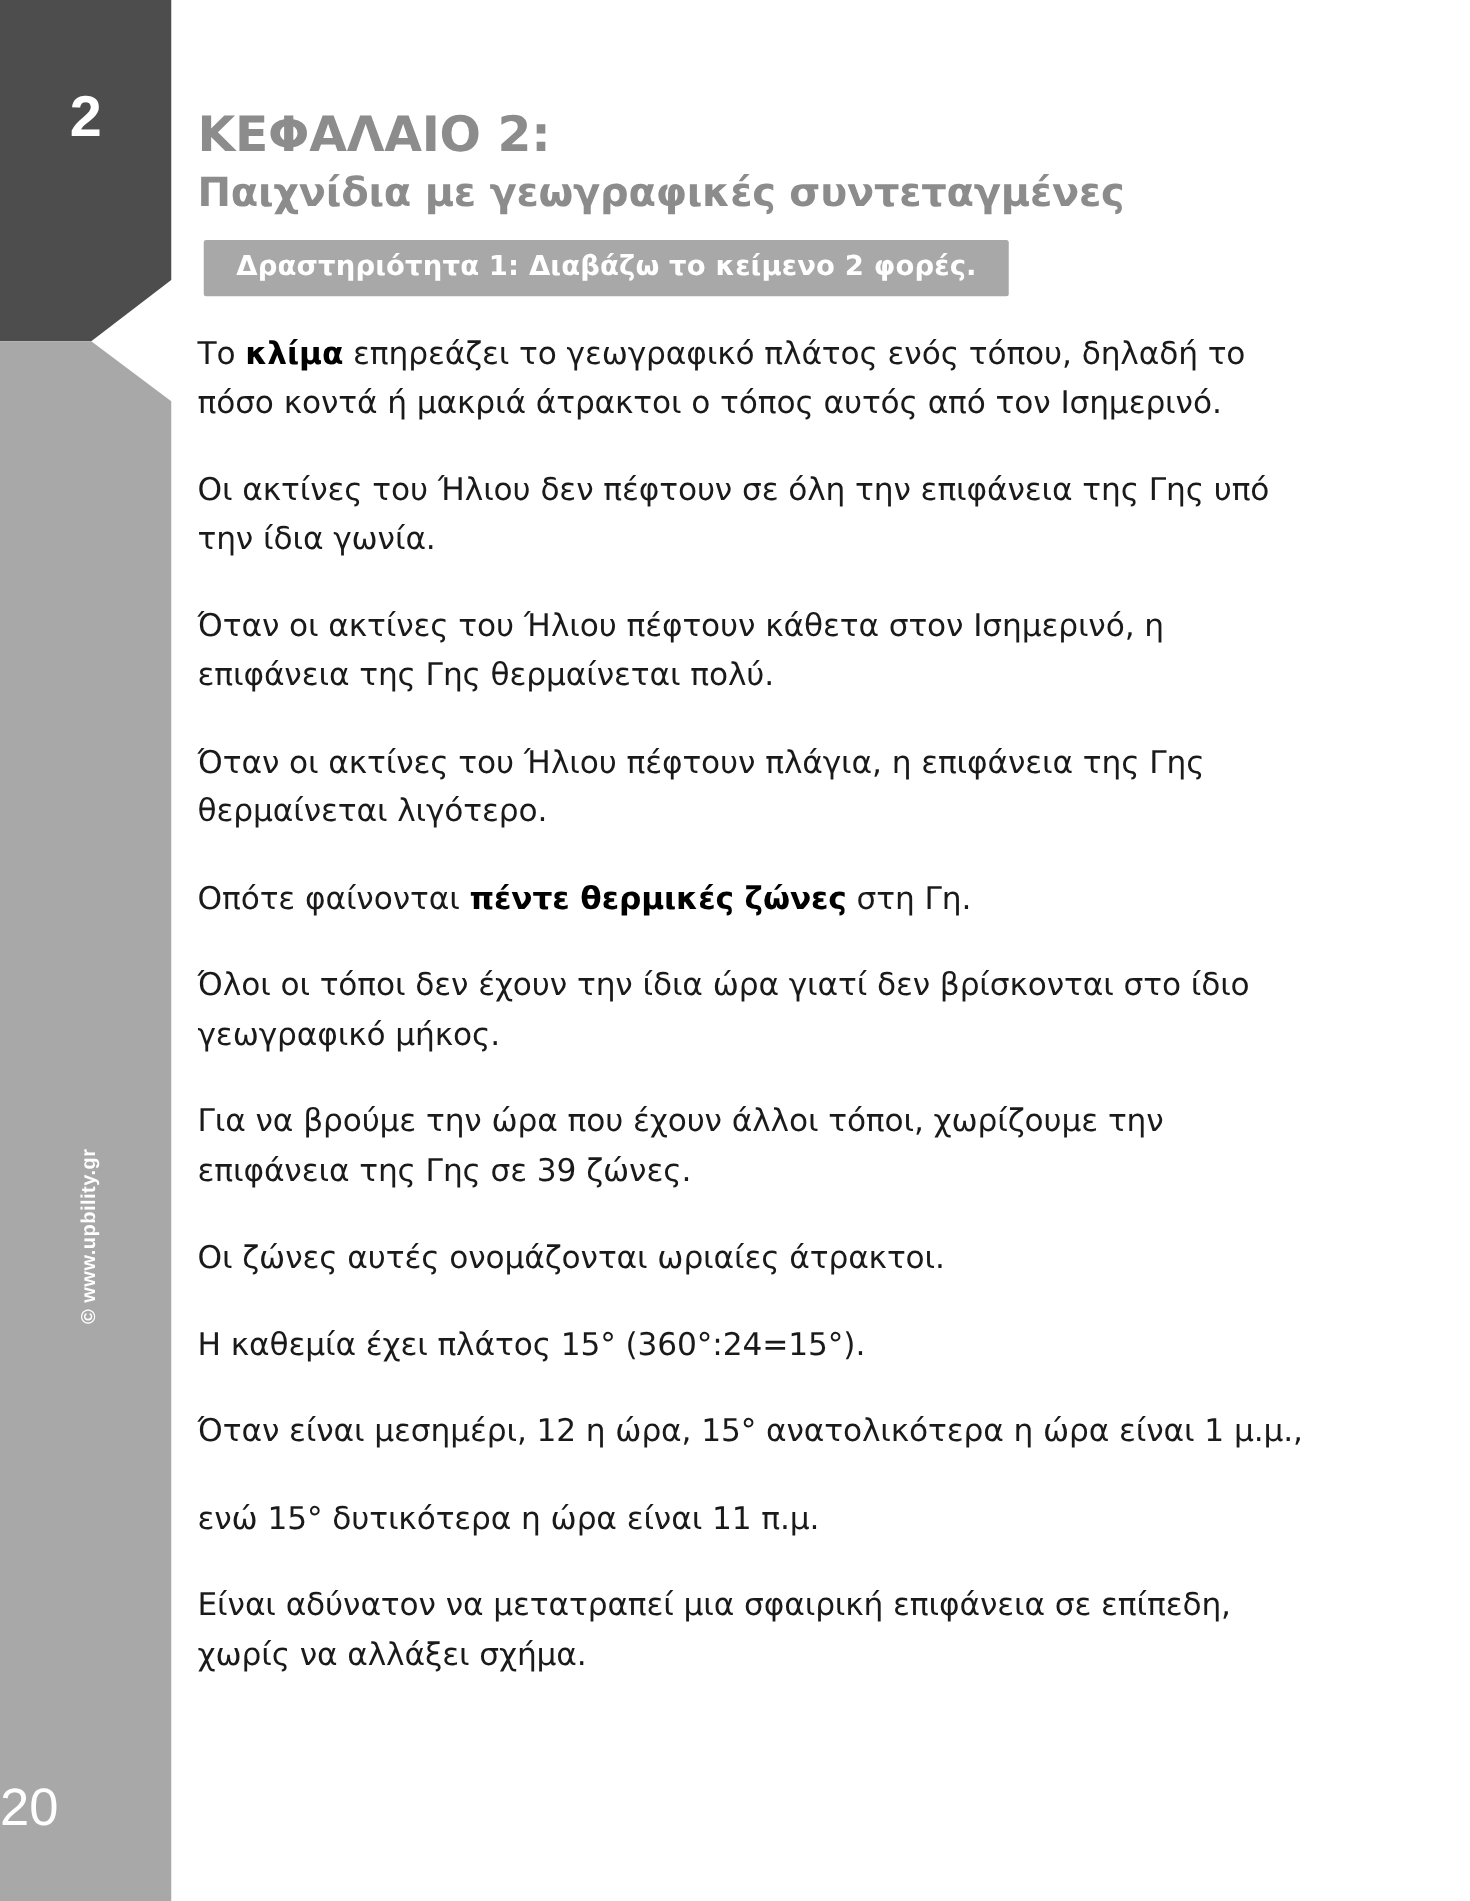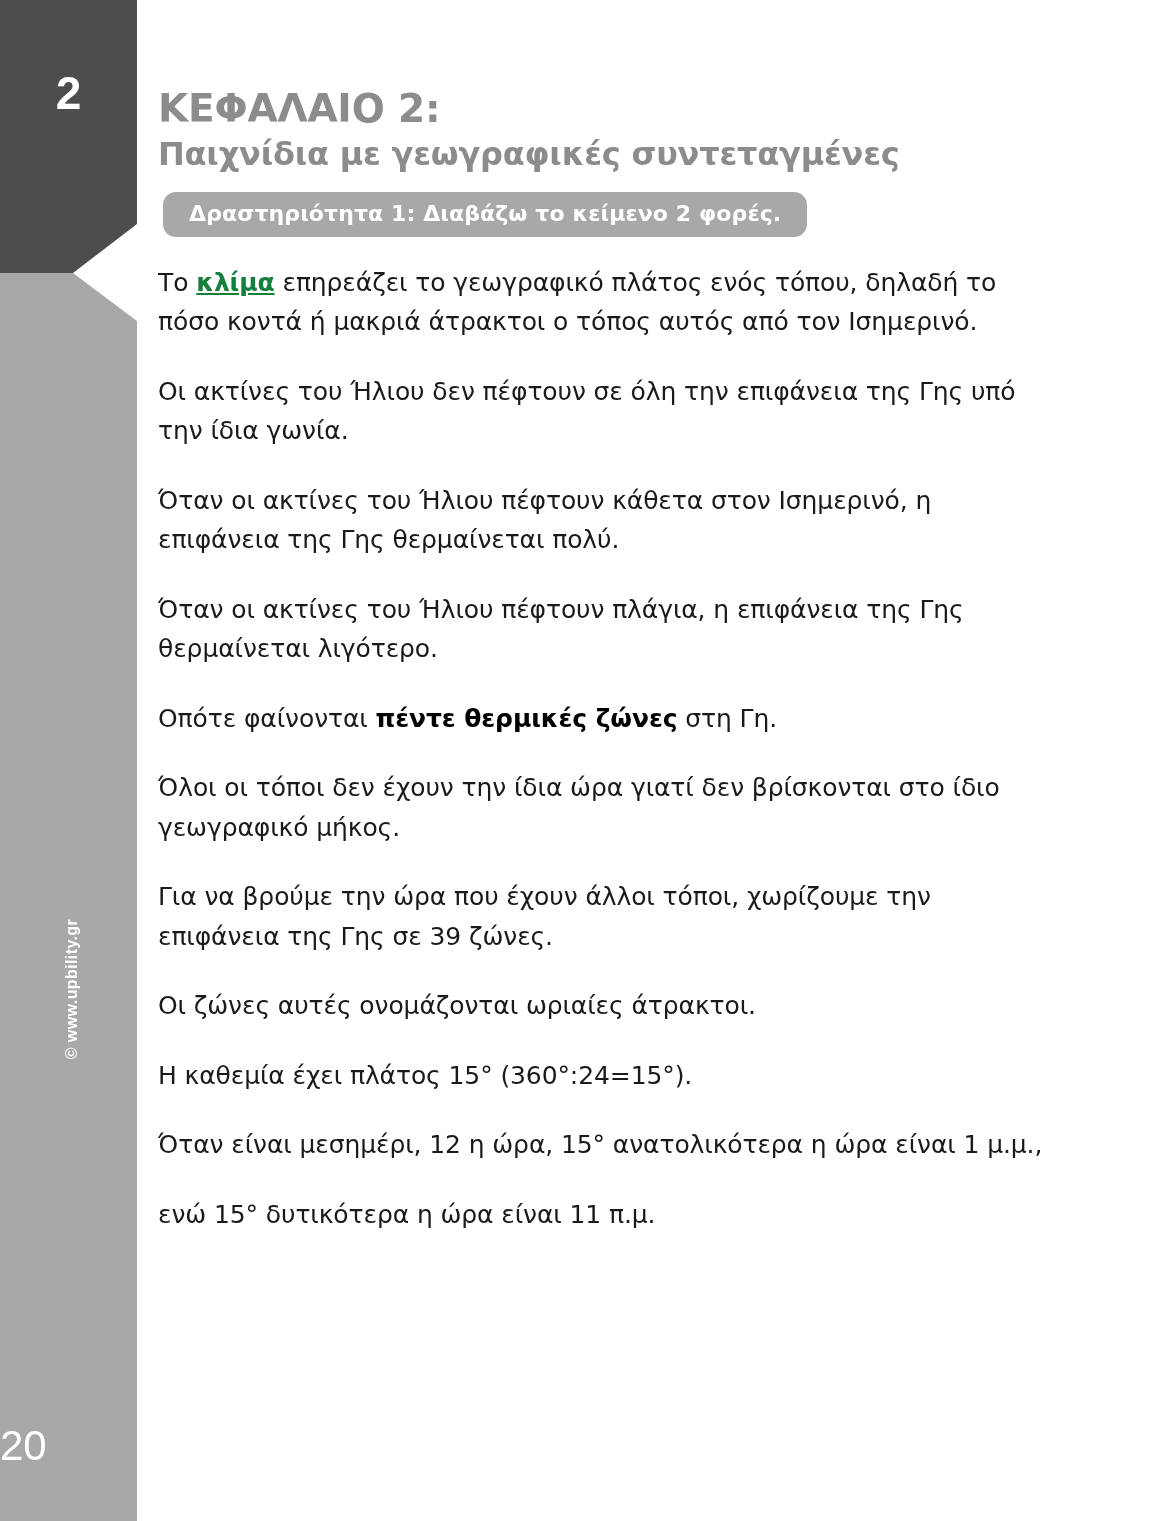--- a/index.html
+++ b/index.html
@@ -96,21 +96,21 @@
   #chapter-heading .line2 {
     font-size: 32px;
   }
 
   #activity-badge {
     display: inline-block;
     margin-top: 17px;
     margin-left: 5px;
     padding: 9px 26px 11px 26px;
     background: #a8a8a8;
-    border-radius: 13px;
+    border-radius: 2px;
     color: #ffffff;
     font-size: 22px;
     font-weight: bold;
     letter-spacing: 0.1px;
     white-space: nowrap;
     font-family: "DejaVu Sans", sans-serif;
   }
 
   #body-copy {
     margin-top: 26px;
@@ -120,23 +120,22 @@
     margin: 0 0 30px 0;
     color: #1a1a1a;
     font-size: 25px;
     line-height: 1.58;
     font-family: "DejaVu Sans", sans-serif;
     letter-spacing: -0.1px;
   }
   .para:last-child { margin-bottom: 0; }
 
   .link-term {
-    color: #15803d;
+    color: #000000;
     font-weight: bold;
-    text-decoration: underline;
   }
   .bold-term {
     font-weight: bold;
     color: #000000;
   }
 </style>
 </head>
 <body>
 
 <svg id="sidebar-graphic" viewBox="0 0 140 1521" preserveAspectRatio="none">
@@ -164,15 +163,16 @@
       <p class="para"><span>Οι ακτίνες του Ήλιου δεν πέφτουν σε όλη την επιφάνεια της Γης υπό την ίδια γωνία.</span></p>
       <p class="para"><span>Όταν οι ακτίνες του Ήλιου πέφτουν κάθετα στον Ισημερινό, η επιφάνεια της Γης θερμαίνεται πολύ.</span></p>
       <p class="para"><span>Όταν οι ακτίνες του Ήλιου πέφτουν πλάγια, η επιφάνεια της Γης θερμαίνεται λιγότερο.</span></p>
       <p class="para"><span>Οπότε φαίνονται </span><span class="bold-term">πέντε θερμικές ζώνες</span><span> στη Γη.</span></p>
       <p class="para"><span>Όλοι οι τόποι δεν έχουν την ίδια ώρα γιατί δεν βρίσκονται στο ίδιο γεωγραφικό μήκος.</span></p>
       <p class="para"><span>Για να βρούμε την ώρα που έχουν άλλοι τόποι, χωρίζουμε την επιφάνεια της Γης σε 39 ζώνες.</span></p>
       <p class="para"><span>Οι ζώνες αυτές ονομάζονται ωριαίες άτρακτοι.</span></p>
       <p class="para"><span>Η καθεμία έχει πλάτος 15° (360°:24=15°).</span></p>
       <p class="para"><span>Όταν είναι μεσημέρι, 12 η ώρα, 15° ανατολικότερα η ώρα είναι 1 μ.μ.,</span></p>
       <p class="para"><span>ενώ 15° δυτικότερα η ώρα είναι 11 π.μ.</span></p>
+      <p class="para"><span>Είναι αδύνατον να μετατραπεί μια σφαιρική επιφάνεια σε επίπεδη, χωρίς να αλλάξει σχήμα.</span></p>
     </div>
 
 </div>
 
 </body></html>

